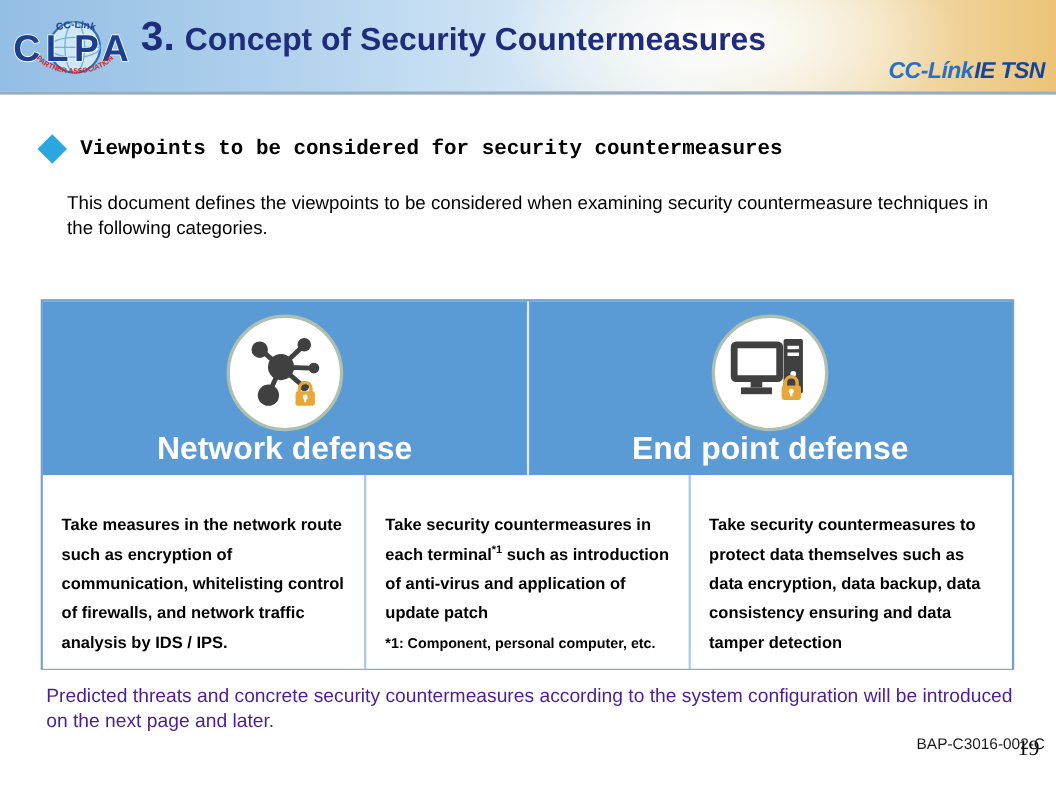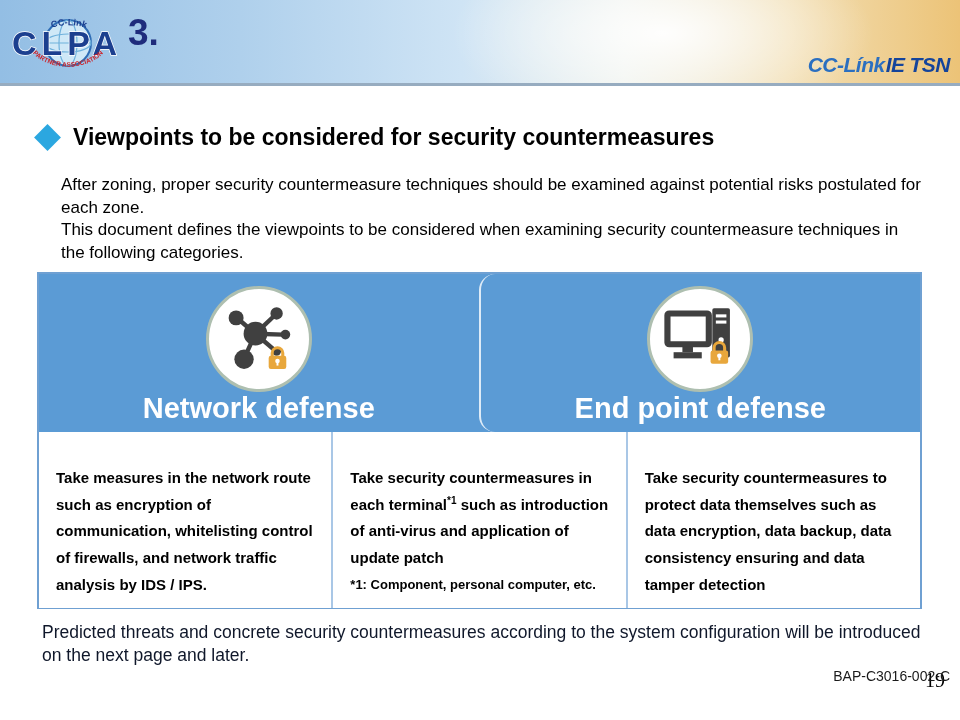--- a/index.html
+++ b/index.html
@@ -29,49 +29,49 @@
   }
   .cclink-logo .p1 { color:#2B6FC0; font-weight:bold;text-align:center; }
   .cclink-logo .p2 { color:#14449B; font-weight:900; margin-left:1px; }
   .cclink-logo .p3 { color:#14449B; font-weight:900; margin-left:5px; }
 
   
   .heading-row { position:absolute; left:38px; top:124px; display:flex; align-items:center; gap:16px; }
   .diamond {
     width:19px; height:19px; background:#2BA7E0; transform:rotate(45deg); flex:0 0 auto;
   }
-  .heading-text { font-size:23px; font-weight:bold; color:#000; }
+  .heading-text { font-size:19px; font-weight:bold; color:#000;font-family:Liberation Mono, monospace; }
 
   .intro { position:absolute; left:61px; top:174px; width:862px; font-size:17px; line-height:1.33; color:#000; }
 
   
   .ctable {
     position:absolute; left:37px; top:272px; width:885px; height:337px;
     border:2px solid #6FA0D2; display:flex; flex-direction:column;
   }
   .ctable-head { display:flex; height:160px; background:#5B9BD5; }
   .ctable-body { display:flex; flex:1; background:#fff; }
-  .hcell { flex:1; display:flex; flex-direction:column; align-items:center; justify-content:flex-start; padding-top:12px;border-radius:16px; }
+  .hcell { flex:1; display:flex; flex-direction:column; align-items:center; justify-content:flex-start; padding-top:12px; }
   .hcell + .hcell { border-left:2px solid rgba(255,255,255,.8); }
   .bcell { flex:1; padding:33px 14px 10px 17px; }
   .bcell + .bcell { border-left:2px solid #A9C7E6; }
 
   .icon-circle {
     width:106px; height:106px; border-radius:50%; background:#fff;
     border:3px solid #AEBFB0; display:flex; align-items:center; justify-content:center;
   }
   .icon-circle svg { width:88px; height:88px; }
   .hlabel { margin-top:auto; padding-bottom:7px; color:#fff; font-size:29px; font-weight:bold; text-align:center; }
 
   .cell-text { font-size:15px; font-weight:bold; color:#000; line-height:1.78; }
   .cell-text sup { font-size:10px; font-weight:bold; }
   .cell-note { font-size:13px; font-weight:bold; color:#000; line-height:1.7; margin-top:2px; }
 
   
-  .closing { position:absolute; left:42px; top:621px; width:884px; font-size:17.5px; line-height:1.32; color:#0f172a; }
+  .closing { position:absolute; left:42px; top:621px; width:884px; font-size:17.5px; line-height:1.32; color:#4c1d95; }
   .page-number { position:absolute; right:15px; top:669px; font-size:20px; color:#000;font-family:Liberation Serif, serif; }
   .doc-code { position:absolute; right:10px; top:668px; font-size:14px; color:#1a1a1a; }
 </style>
 </head>
 <body>
 
 <div class="slide">
 
   <div class="slide-header">
 
@@ -88,34 +88,34 @@
         <textPath href="#arcT" startOffset="50%" text-anchor="middle">CC-Link</textPath>
       </text>
       <text x="55" y="49" text-anchor="middle" font-size="34" font-weight="900" fill="#1C3F8F" stroke="#FFFFFF" stroke-width="1.4" letter-spacing="5" paint-order="stroke">CLPA</text>
       <text font-size="6.5" font-weight="bold" fill="#CC2128">
         <textPath href="#arcB" startOffset="50%" text-anchor="middle">PARTNER ASSOCIATION</textPath>
       </text>
     </svg>
 
     <div class="title-row">
       <span class="title-prefix">3.</span>
+      <span class="title-main">Concept of Security Countermeasures</span>
     </div>
 
     <div class="cclink-logo">
       <span class="p1">CC-Línk</span><span class="p2">IE</span><span class="p3">TSN</span>
     </div>
   </div>
 
   <div class="heading-row">
     <div class="diamond"></div>
     <div class="heading-text">Viewpoints to be considered for security countermeasures</div>
   </div>
 
   <div class="intro">
-    <p>After zoning, proper security countermeasure techniques should be examined against potential risks postulated for each zone.</p>
     <p>This document defines the viewpoints to be considered when examining security countermeasure techniques in the following categories.</p>
   </div>
 
   <div class="ctable">
 
     <div class="ctable-head">
 
       <div class="hcell">
         <div class="icon-circle">
           <svg viewBox="0 0 100 100">

